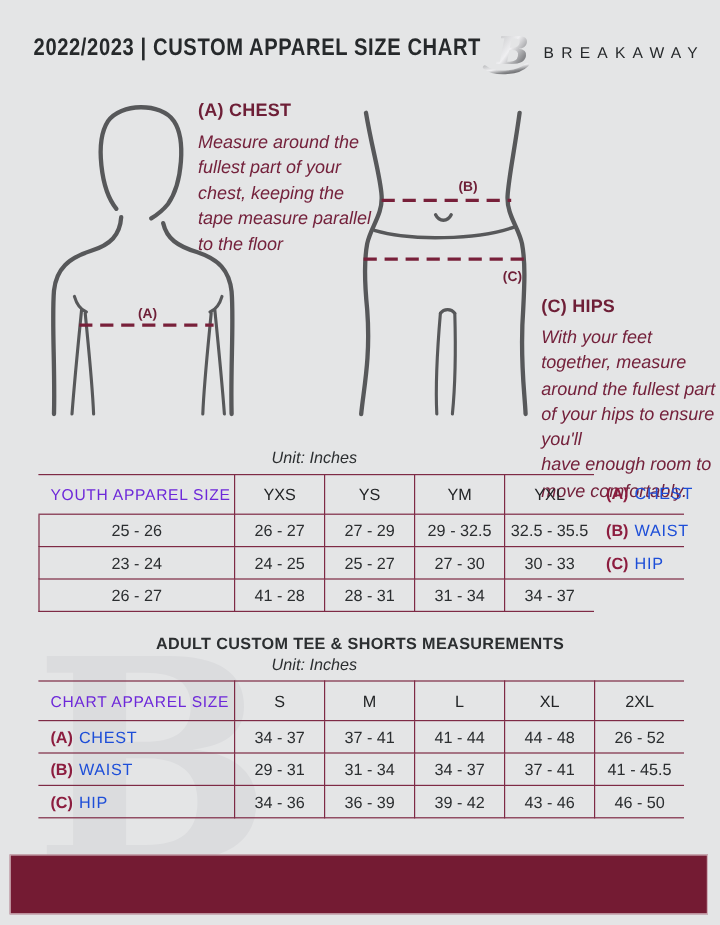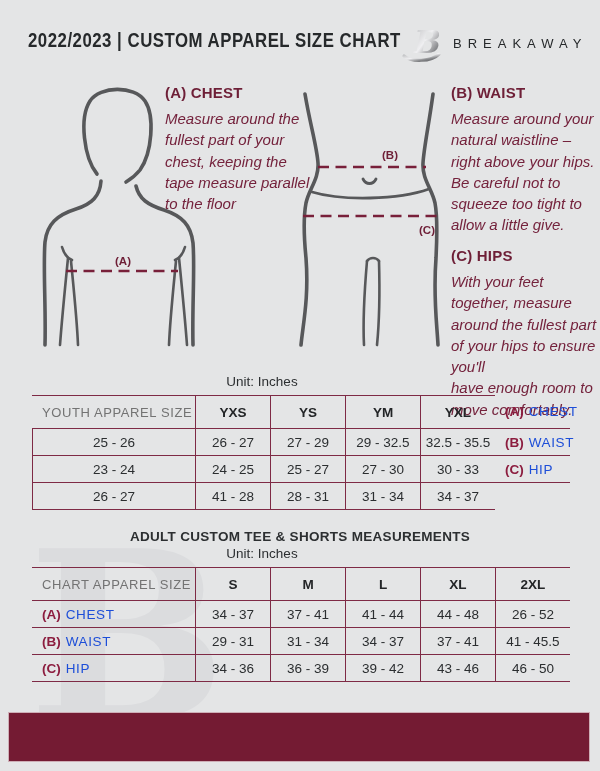--- a/index.html
+++ b/index.html
@@ -23,36 +23,36 @@
   .blk-waist { left:451px; top:84px;  width:148px; }
   .blk-hips  { left:451px; top:214px; width:150px;margin-top:33px; }
 
   
   .fig-svg { position:absolute; left:0; top:0; z-index:1; }
 
   
   .sec-title { position:absolute; left:0; width:600px; text-align:center;
                font-size:13.5px; font-weight:bold; color:#2c2f31; letter-spacing:.3px; z-index:2; }
   .sec-unit  { position:absolute; left:0; width:524px; text-align:center;
-               font-size:13.5px; color:#2c2f31; z-index:2; }
+               font-size:13.5px; font-style:italic; color:#2c2f31; z-index:2; }
   .t-youth-title { top:357px; }  .t-youth-unit { top:374px; }
   .t-adult-title { top:529px; }  .t-adult-unit { top:546px; }
 
   
   .size-table { position:absolute; left:32px; width:538px; z-index:2;
                 display:grid; grid-template-columns:163px repeat(5,75px); }
   .tbl-youth { top:395px; grid-template-rows:34px 27px 27px 27px; }
   .tbl-adult { top:567px; grid-template-rows:34px 27px 27px 27px; }
   .cell { display:flex; align-items:center; justify-content:center; box-sizing:border-box;
           border-bottom:1px solid #7e2a45; font-size:13.5px; color:#2b2e30; }
   .cell.top  { border-top:1px solid #7e2a45; }
   .cell.vsep { border-left:1px solid #7e2a45; }
   .cell.lab  { justify-content:flex-start; padding-left:10px; }
-  .cell.colhead { font-weight:bold; color:#232527; }
-  .rowhead-txt { color:#737373; letter-spacing:.6px; font-size:13px; }
+  .cell.colhead { font-weight:normal; color:#232527; }
+  .rowhead-txt { color:#6d28d9; letter-spacing:.6px; font-size:13px; }
   .pfx { color:#8c1d3f; font-weight:bold; margin-right:5px; }
   .rowlab { color:#1d4ed8; letter-spacing:.6px; }
 
   
   .watermark { position:absolute; left:28px; top:540px; z-index:0;
                font-family:"DejaVu Serif", serif; font-weight:bold;
                font-size:235px; line-height:.82; color:#dbdcde; }
   .footer-bar { position:absolute; left:8px; top:712px; width:582px; height:50px;
                 background:#741b33; border:1px solid rgba(255,255,255,.65);
                 box-sizing:border-box; z-index:3; }
@@ -115,29 +115,20 @@
   </svg>
 
   <div class="guide-block blk-chest">
     <div class="guide-h">(A) CHEST</div>
     <div class="guide-b">Measure around the
 fullest part of your
 chest, keeping the
 tape measure parallel
 to the floor</div>
   </div>
-  <div class="guide-block blk-waist">
-    <div class="guide-h">(B) WAIST</div>
-    <div class="guide-b">Measure around your
-natural waistline –
-right above your hips.
-Be careful not to
-squeeze too tight to
-allow a little give.</div>
-  </div>
   <div class="guide-block blk-hips">
     <div class="guide-h">(C) HIPS</div>
     <div class="guide-b">With your feet
 together, measure
 around the fullest part
 of your hips to ensure
 you'll
 have enough room to
 move comfortably.</div>
   </div>

